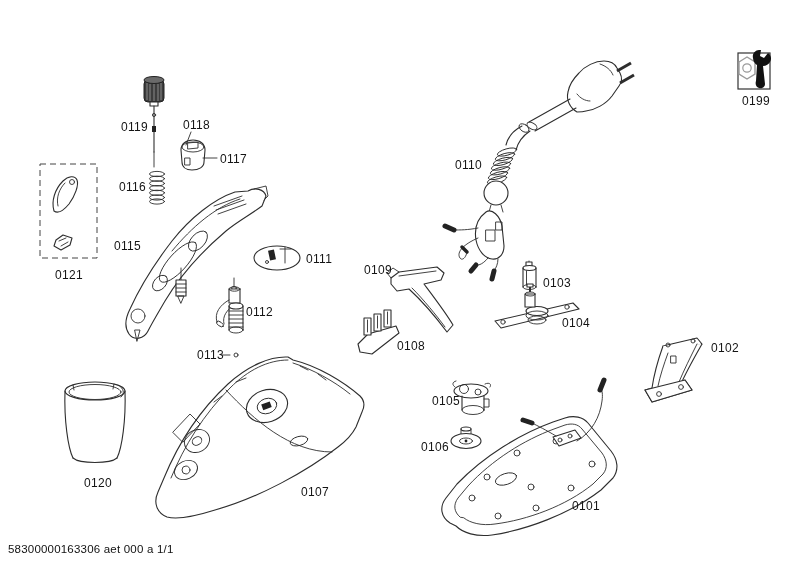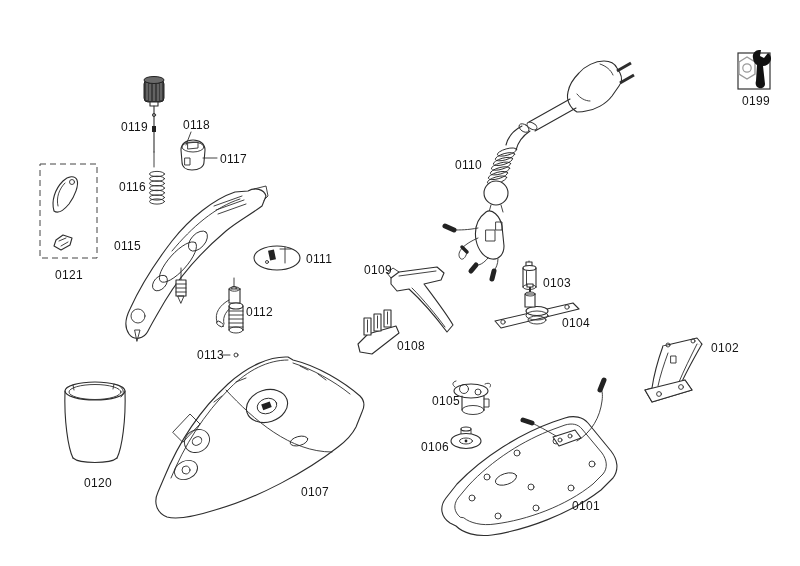--- a/index.html
+++ b/index.html
@@ -288,13 +288,14 @@
   <text x="562" y="327" class="lbl">0104</text>
   <text x="711" y="352" class="lbl">0102</text>
   <text x="432" y="405" class="lbl">0105</text>
   <text x="421" y="451" class="lbl">0106</text>
   <text x="301" y="496" class="lbl">0107</text>
   <text x="84" y="487" class="lbl">0120</text>
   <text x="572" y="510" class="lbl">0101</text>
   <text x="742" y="105" class="lbl">0199</text>
 </svg>
 
+<div class="footer">58300000163306 aet 000 a 1/1</div>
 </div>
 
 </body></html>

